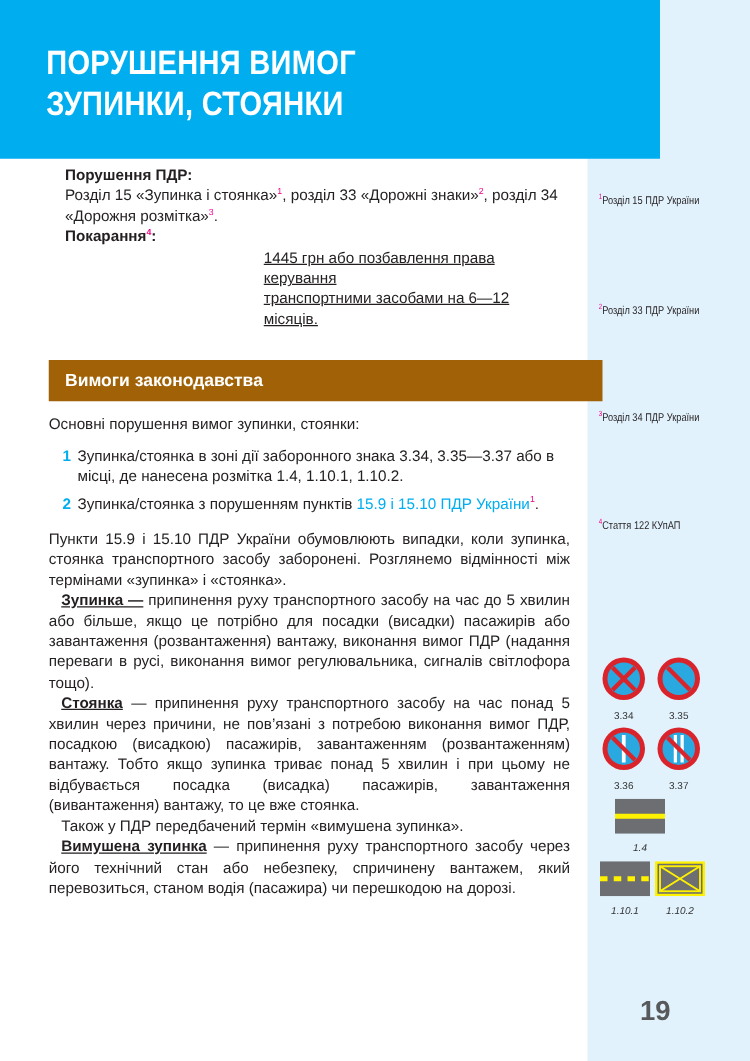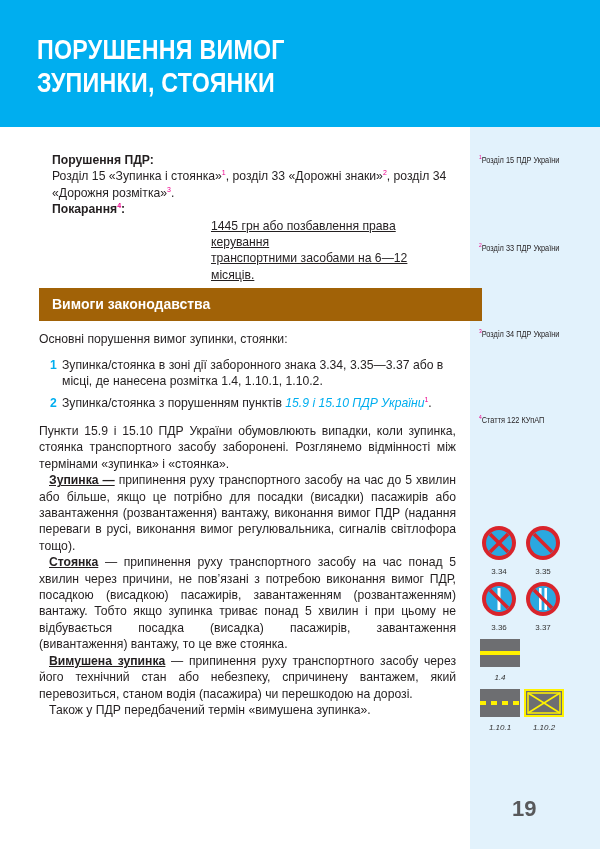--- a/index.html
+++ b/index.html
@@ -1,37 +1,37 @@
 <!DOCTYPE html>
 <html><head>
 <meta charset="utf-8">
 <style>
   * { box-sizing: border-box; margin: 0; padding: 0; }
   html, body { width: 600px; height: 849px; background: #ffffff; overflow: hidden; }
   body { position: relative; font-family: "Liberation Sans", "DejaVu Sans", sans-serif; color: #231f20; }
 
   .sidebar { position: absolute; left: 470px; top: 0; width: 130px; height: 849px; background: #e2f2fc; }
-  .banner { position: absolute; left: 0; top: 0; width: 600px; height: 127px; background: #00aeef; }
+  .banner { position: absolute; left: 0; top: 0; width: 528px; height: 127px; background: #00aeef; }
   .banner-title { position: absolute; left: 37px; top: 34px; color: #ffffff; font-family: "Liberation Sans", sans-serif; font-weight: bold; font-size: 27px; line-height: 33px; letter-spacing: 0.3px; transform: scaleX(0.86); transform-origin: left top; }
   .banner-title span { display: block; white-space: nowrap; }
 
   .text { font-size: 12.2px; line-height: 16.4px; }
   .sup { color: #ec008c; font-size: 7px; vertical-align: super; line-height: 0; }
 
-  .violation { position: absolute; left: 52px; top: 152px; width: 400px; }
+  .violation { position: absolute; left: 52px; top: 132px; width: 400px; }
   .violation .h { font-weight: bold; }
   .violation .indent { padding-left: 159px; text-decoration: underline; }
 
   .section-header { position: absolute; left: 39px; top: 288px; width: 443px; height: 33px; background: #a16207; color: #fff; font-weight: bold; font-size: 14px; line-height: 33px; padding-left: 13px; }
 
   .intro { position: absolute; left: 39px; top: 331px; }
   .list { position: absolute; left: 50px; top: 357px; width: 412px; }
   .list-item { display: flex; margin-bottom: 5px; }
   .list-num { color: #00aeef; font-weight: bold; width: 12px; flex: none; }
-  .link { color: #00aeef; font-style: italic; }
+  .link { color: #00aeef; }
 
   .body { position: absolute; left: 39px; top: 423px; width: 417px; text-align: justify; }
   .body p { margin: 0; }
   .body p.ind { text-indent: 10px; }
   .b { font-weight: bold; text-decoration: underline; }
 
   .fn { position: absolute; left: 479px; font-family: "Liberation Sans", sans-serif; font-size: 9px; color: #231f20; transform: scaleX(0.82); transform-origin: left center; white-space: nowrap; }
   .fn .sup { font-size: 6px; }
 
   .signs { position: absolute; left: 480px; top: 525px; }
@@ -75,22 +75,22 @@
   <div class="list-item">
     <span class="list-num">2</span>
     <span><span>Зупинка/стоянка з порушенням пунктів </span><span class="link">15.9 і 15.10 ПДР України</span><span class="sup">1</span><span>.</span></span>
   </div>
 </div>
 
 <div class="body text">
   <p>Пункти 15.9 і 15.10 ПДР України обумовлюють випадки, коли зупинка, стоянка транспортного засобу заборонені. Розглянемо відмінності між термінами «зупинка» і «стоянка».</p>
   <p class="ind"><span class="b">Зупинка —</span><span> припинення руху транспортного засобу на час до 5 хвилин або більше, якщо це потрібно для посадки (висадки) пасажирів або завантаження (розвантаження) вантажу, виконання вимог ПДР (надання переваги в русі, виконання вимог регулювальника, сигналів світлофора тощо).</span></p>
   <p class="ind"><span class="b">Стоянка</span><span> — припинення руху транспортного засобу на час понад 5 хвилин через причини, не пов’язані з потребою виконання вимог ПДР, посадкою (висадкою) пасажирів, завантаженням (розвантаженням) вантажу. Тобто якщо зупинка триває понад 5 хвилин і при цьому не відбувається посадка (висадка) пасажирів, завантаження (вивантаження) вантажу, то це вже стоянка.</span></p>
+  <p class="ind">Також у ПДР передбачений термін «вимушена зупинка».</p>
   <p class="ind"><span class="b">Вимушена зупинка</span><span> — припинення руху транспортного засобу через його технічний стан або небезпеку, спричинену вантажем, який перевозиться, станом водія (пасажира) чи перешкодою на дорозі.</span></p>
-  <p class="ind">Також у ПДР передбачений термін «вимушена зупинка».</p>
 </div>
 
 <div class="fn" style="top:155px"><span class="sup">1</span><span>Розділ 15 ПДР України</span></div>
 <div class="fn" style="top:243px"><span class="sup">2</span><span>Розділ 33 ПДР України</span></div>
 <div class="fn" style="top:329px"><span class="sup">3</span><span>Розділ 34 ПДР України</span></div>
 <div class="fn" style="top:415px"><span class="sup">4</span><span>Стаття 122 КУпАП</span></div>
 
 <div class="signs">
   <div class="sign" style="left:0;top:0">
     <svg width="36" height="36" viewBox="0 0 36 36">
@@ -121,21 +121,21 @@
   <div class="sign" style="left:44px;top:56px">
     <svg width="36" height="36" viewBox="0 0 36 36">
         <circle cx="18" cy="18" r="17" fill="#d9242b"></circle>
         <circle cx="18" cy="18" r="13" fill="#2aa8e0"></circle>
         <rect x="14" y="7" width="2.6" height="22" fill="#fff"></rect>
         <rect x="19.4" y="7" width="2.6" height="22" fill="#fff"></rect>
         <line x1="9" y1="9" x2="27" y2="27" stroke="#d9242b" stroke-width="3.5"></line>
       </svg>
     <span class="sign-label">3.37</span>
   </div>
-  <div class="sign" style="left:0;top:114px;width:40px">
+  <div class="sign" style="left:12px;top:114px;width:40px">
     <svg width="40" height="28" viewBox="0 0 40 28">
         <rect width="40" height="28" fill="#6d6e71"></rect>
         <rect y="12" width="40" height="4" fill="#fff200"></rect>
       </svg>
     <span class="sign-label it">1.4</span>
   </div>
   <div class="sign" style="left:0;top:164px;width:40px">
     <svg width="40" height="28" viewBox="0 0 40 28">
         <rect width="40" height="28" fill="#6d6e71"></rect>
         <rect x="0" y="12" width="6" height="4" fill="#fff200"></rect>

